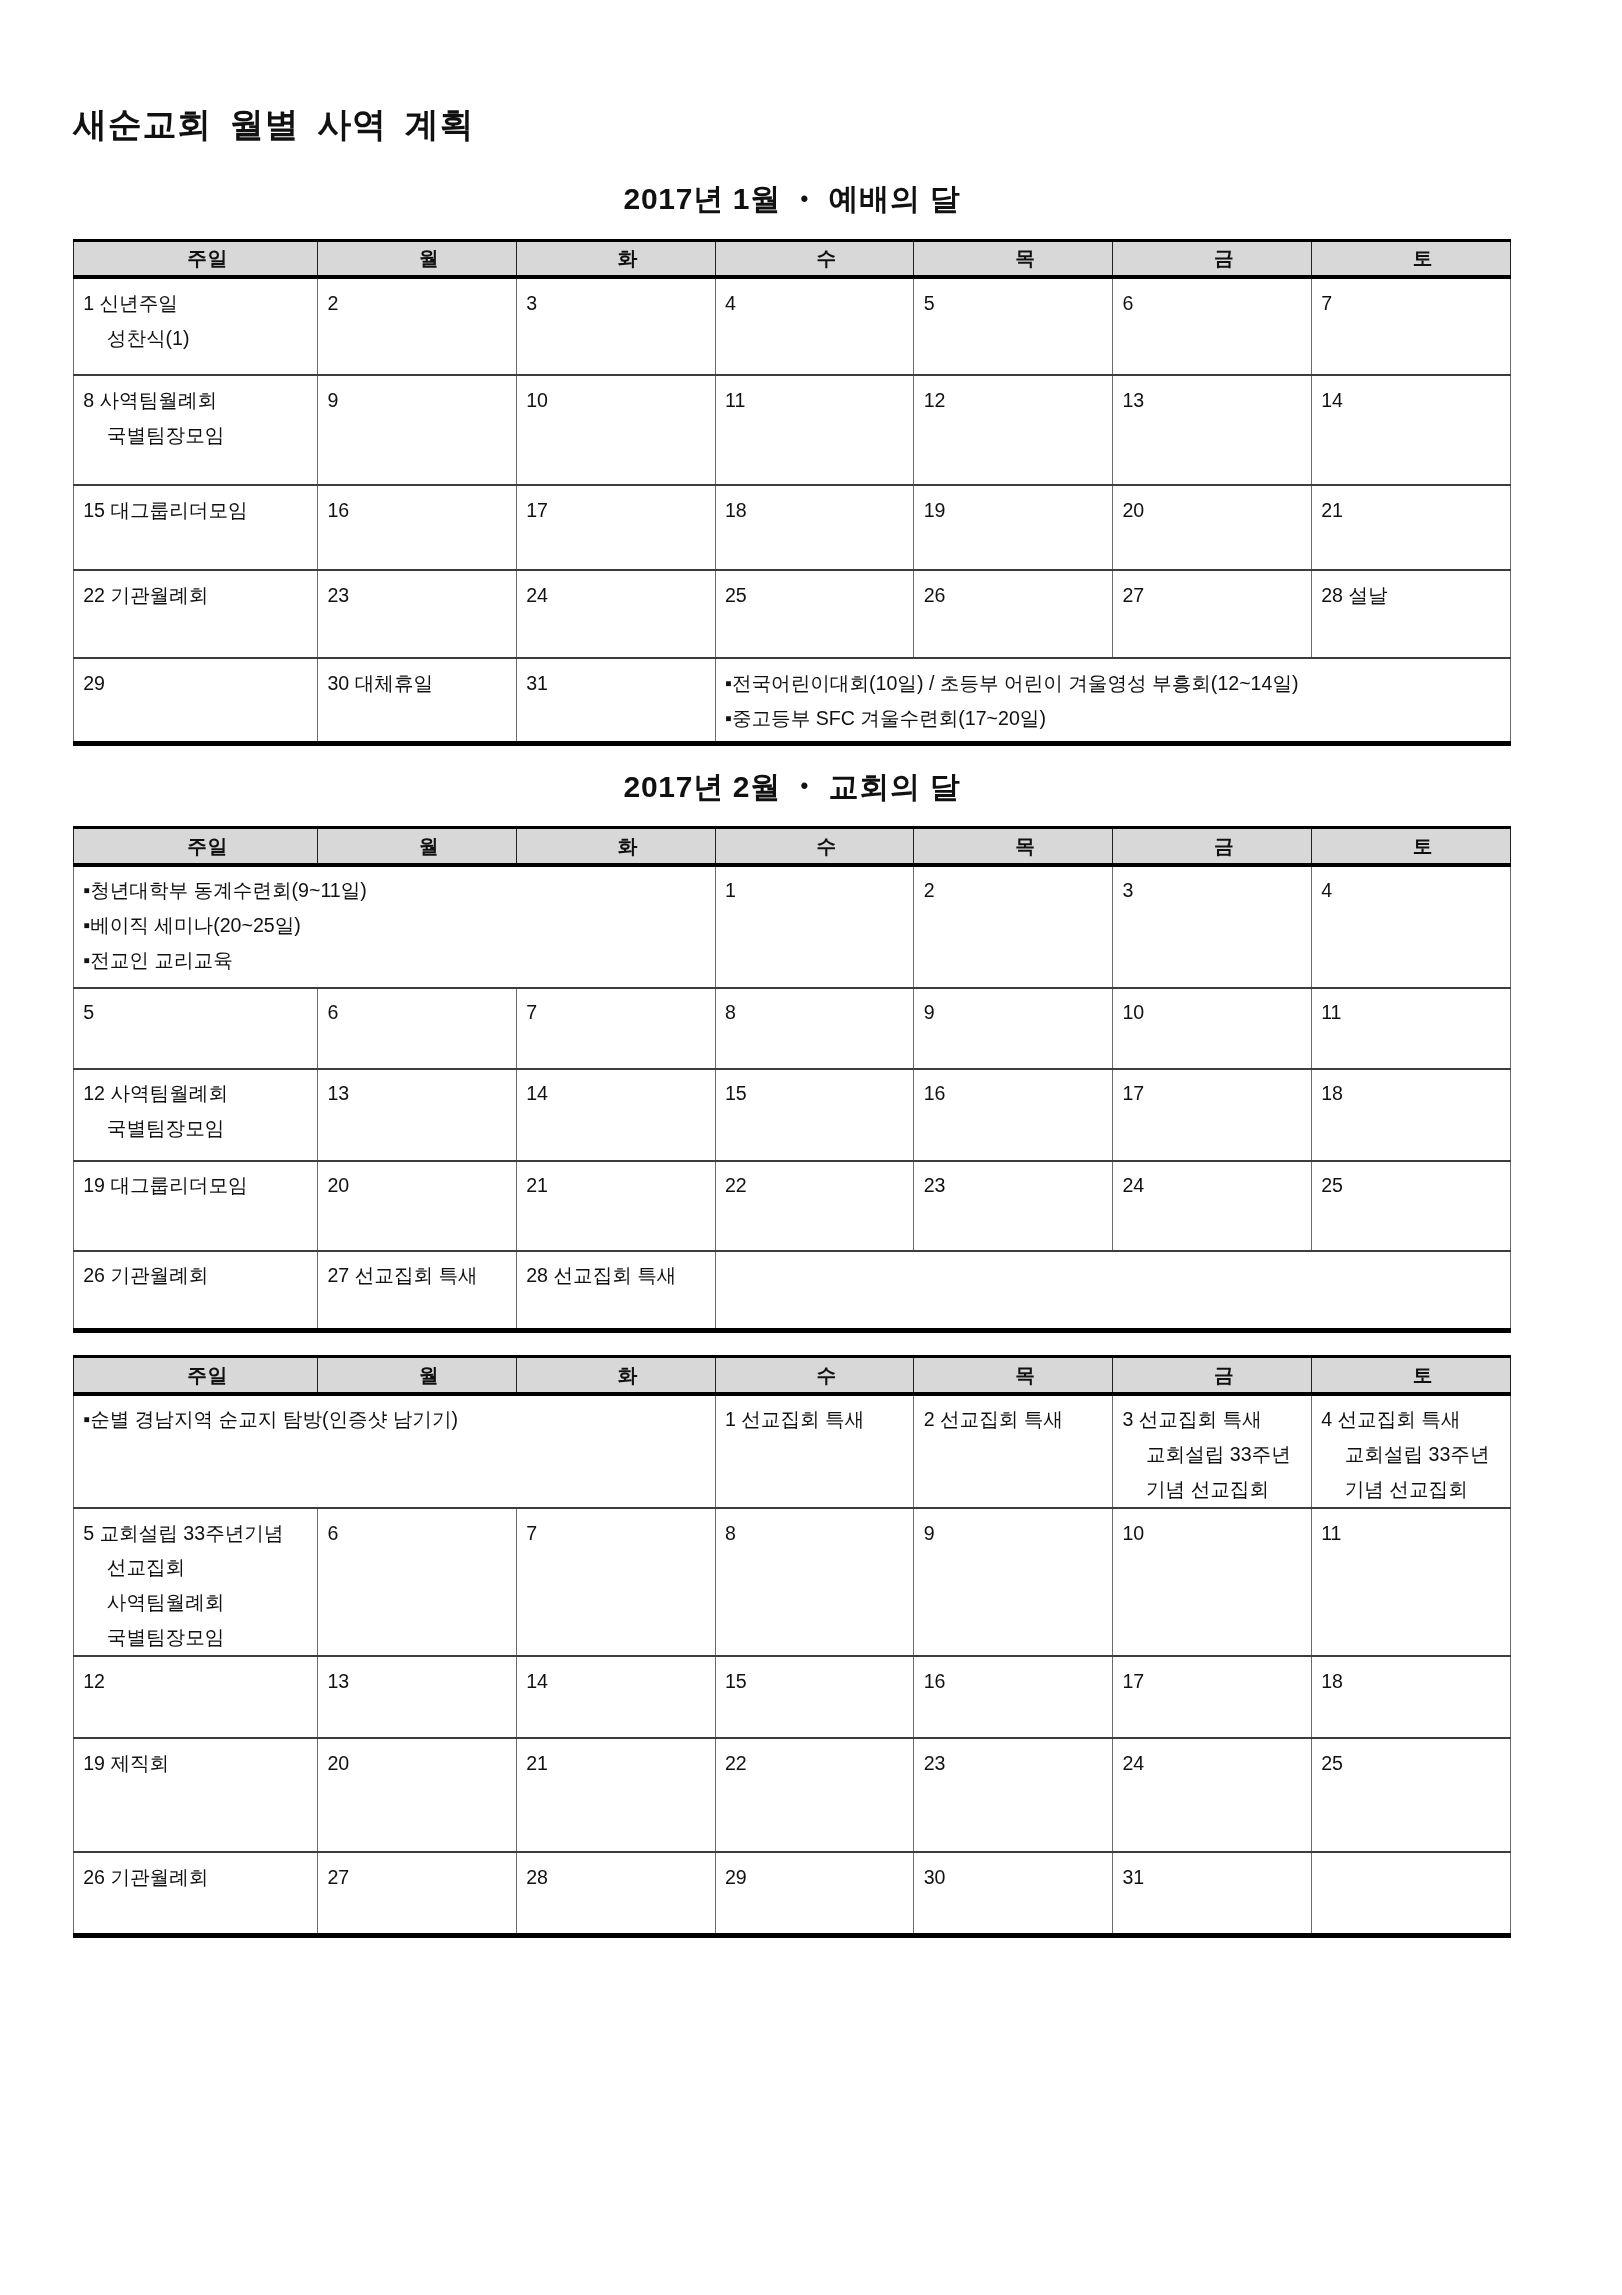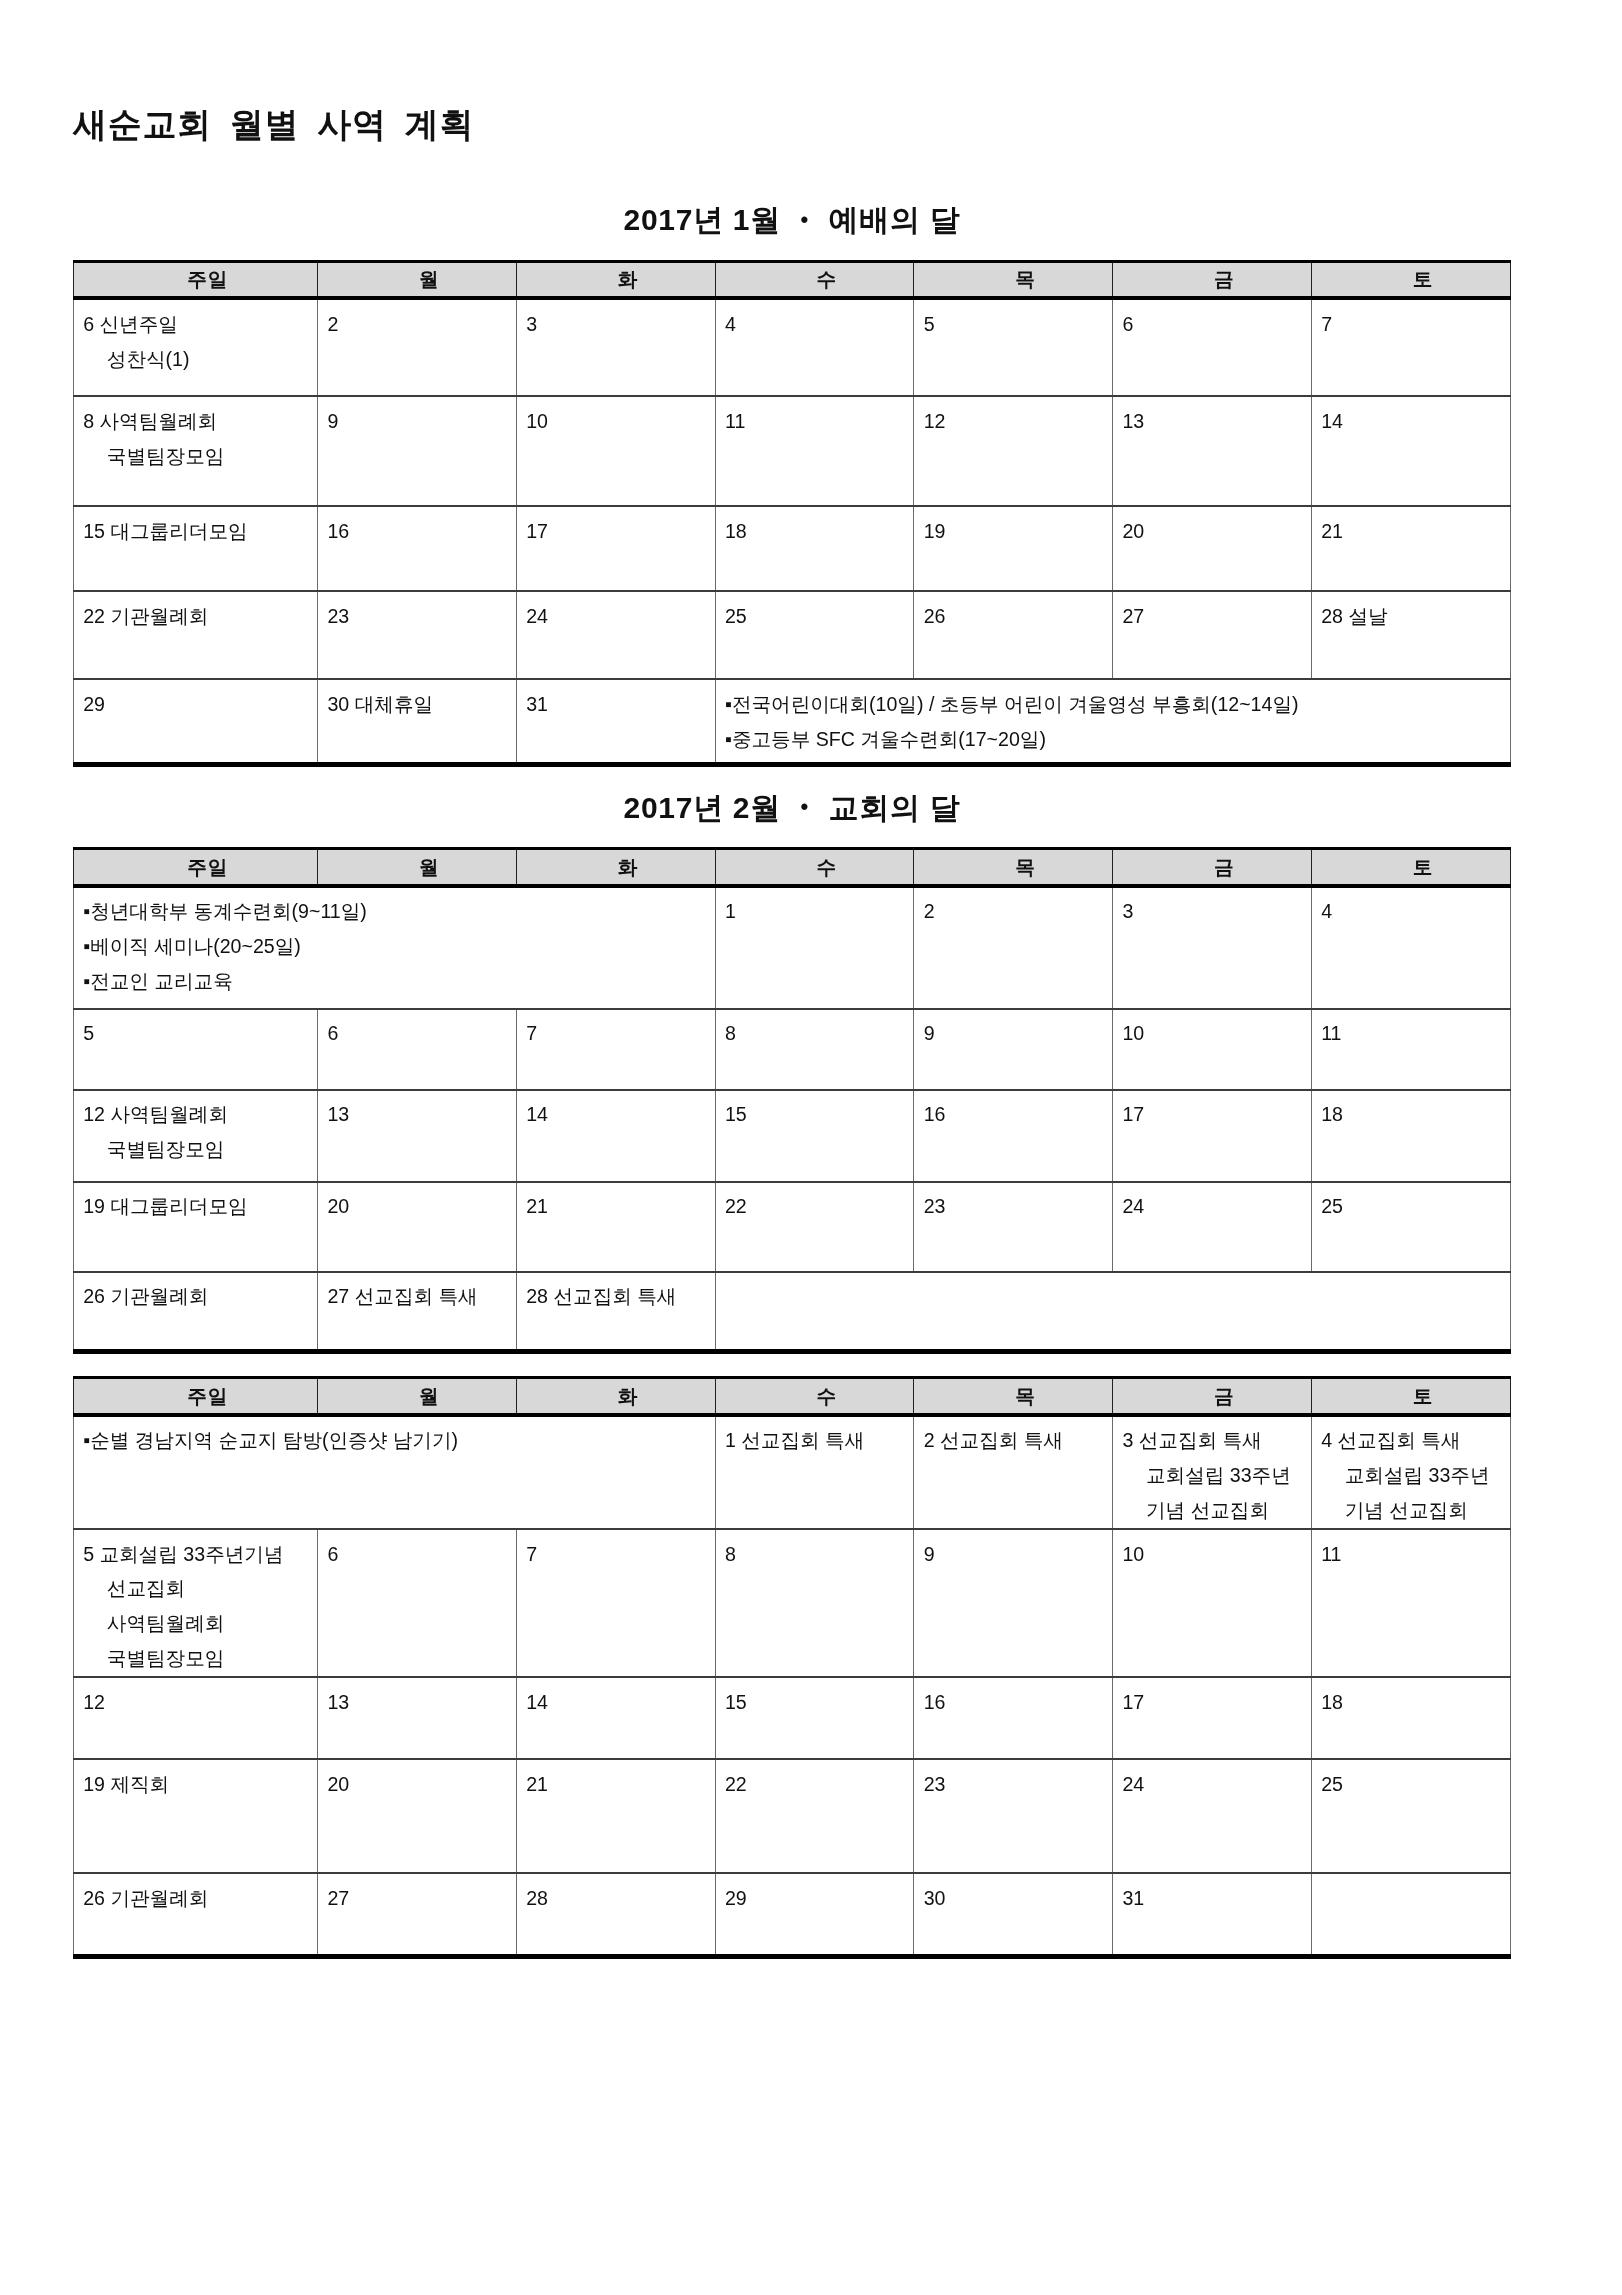--- a/index.html
+++ b/index.html
@@ -15,21 +15,21 @@
     padding-top:106px;
     font-size:34px; font-weight:700;
     letter-spacing:0.7px; word-spacing:7.9px;
     text-align:left; line-height:1.1;
   }
   .cal-title {
     text-align:center; font-size:30px; font-weight:700;
     letter-spacing:0.7px; line-height:1.15;
   }
   .cal-sep-dot { display:inline-block; margin:0 19.6px; font-size:22px; vertical-align:3.9px; }
-  #cal-0 .cal-title { margin-top:60px; }
+  #cal-0 .cal-title { margin-top:39px; }
   #cal-1 .cal-title { margin-top:24px; }
   #cal-2 .cal-title { margin-top:102px; }
   table.cal-table {
     width:100%; border-collapse:collapse; table-layout:fixed;
     margin-top:22px;
     border-left:1.3px solid #333333; border-right:1.3px solid #333333;
     border-top:3.3px solid #000000; border-bottom:5.9px solid #000000;
   }
   table.cal-table th {
     background:var(--header-bg, #d8d8d8);
@@ -77,21 +77,21 @@
             <th>화</th>
             <th>수</th>
             <th>목</th>
             <th>금</th>
             <th>토</th>
           </tr>
         </thead>
         <tbody>
           <tr style="height: 98px;">
             <td>
-              <div class="line">6 신년주일</div>
+              <div class="line">1 신년주일</div>
               <div class="line cont">성찬식(1)</div>
             </td>
             <td>
               <div class="line">2</div>
             </td>
             <td>
               <div class="line">3</div>
             </td>
             <td>
               <div class="line">4</div>

